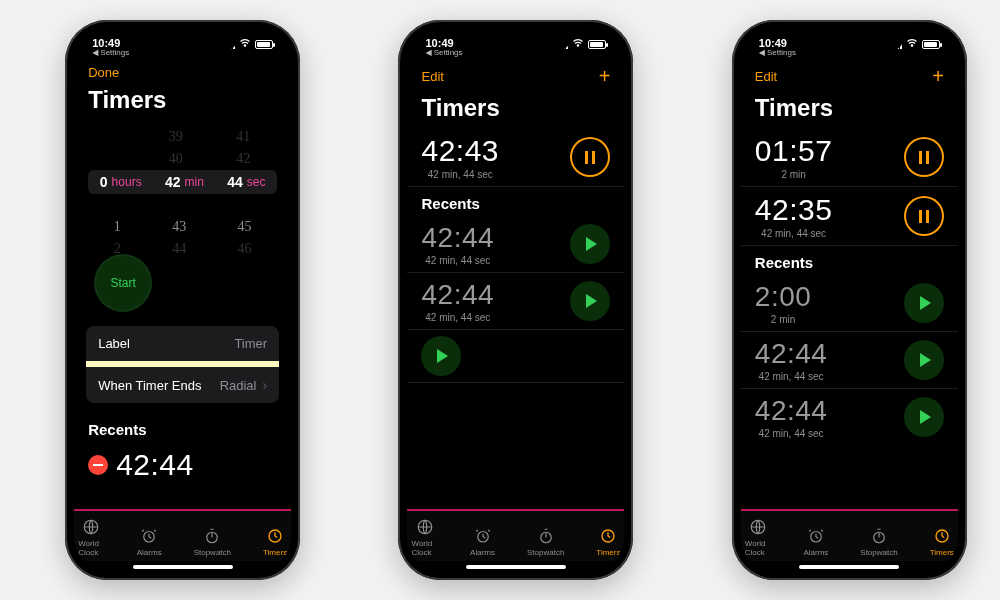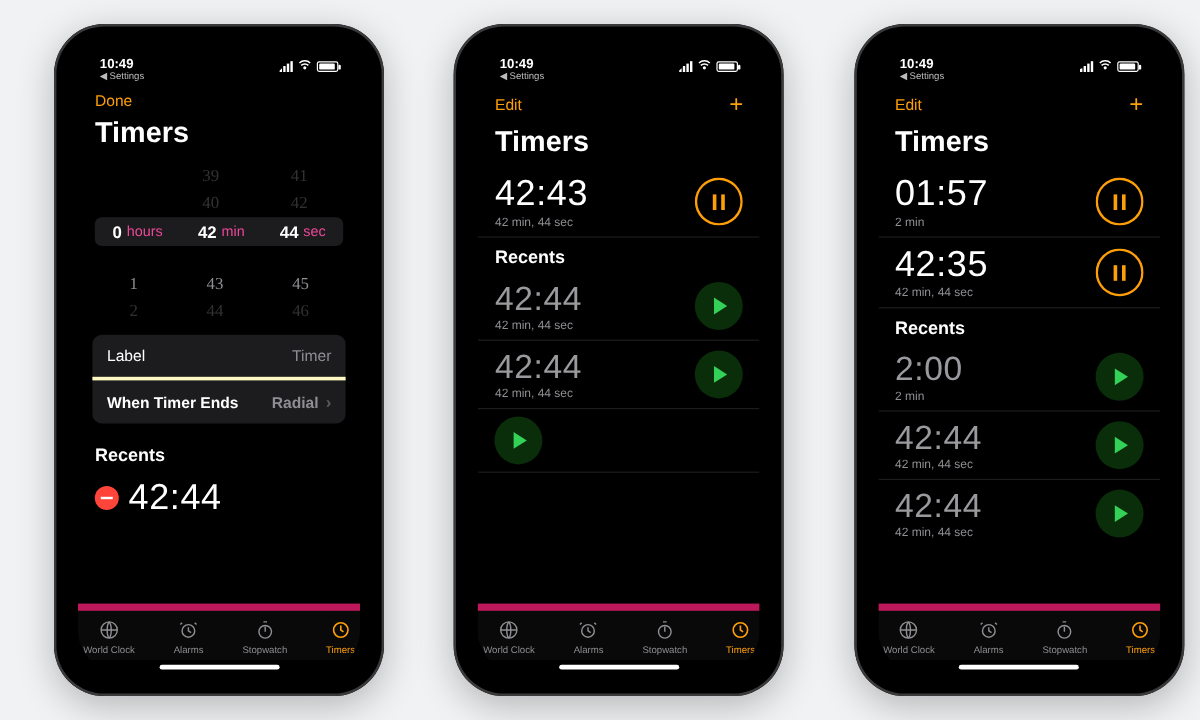--- a/index.html
+++ b/index.html
@@ -3,24 +3,24 @@
 <meta charset="utf-8">
 <style>
   * { box-sizing: border-box; margin: 0; padding: 0; }
   body {
     background: #f1f2f3;
     font-family: -apple-system, "Helvetica Neue", Helvetica, Arial, sans-serif;
     width: 1000px; height: 600px;
     display: flex; justify-content: space-around; align-items: center;
   }
   .phone {
-    width: 275px; height: 560px;
+    width: 235px; height: 560px;
     background: #000;
     border-radius: 42px;
-    padding: 20px;
+    padding: 9px;
     position: relative;
     box-shadow: 0 0 0 2px #3a3a3c inset, 0 8px 30px rgba(0,0,0,0.25);
     margin-left: 32px;
   }
   .screen {
     width: 100%; height: 100%;
     background: #000;
     border-radius: 34px;
     overflow: hidden;
     color: #fff;
@@ -73,51 +73,51 @@
     width:58px; height:58px; border-radius:50%;
     display:flex; align-items:center; justify-content:center;
     font-size:12px;
     box-shadow: 0 0 0 2px rgba(255,255,255,0.04) inset;
   }
   .btn-cancel { background:#1c1c1e; color:#6e6e72;}
   .btn-start  { background:#0a2d0a; color:#33d158; }
 
   .cell-group { margin: 0 12px 10px 12px; background:#1c1c1e; border-radius:8px; }
   .cell { display:flex; justify-content:space-between; align-items:flex-end; padding:10px 12px; font-size:13px;}
-  .cell + .cell { border-top:3px solid #fef9c3;font-weight:bold;}
+  .cell + .cell { border-top:6px solid #fef9c3;}
   .cell .val { color:#8e8e93; display:flex; align-items:center; gap:6px;}
   .chev { color:#5a5a5e; font-size:14px;}
 
   .section-header { font-size:15px; font-weight:700; padding:8px 14px 4px 14px;}
 
   .list-row {
     display:flex; align-items:center; justify-content:space-between;
     padding: 6px 14px; border-bottom:1px solid #1c1c1e;
   }
   .list-row .tinfo { display:flex; flex-direction:column;}
   .list-row .time { font-size:28px; font-weight:300; color:#9a9a9e; letter-spacing:0.5px;}
   .list-row.active .time { color:#fff; font-size:30px;}
-  .list-row .sub { font-size:10px; color:#8e8e93; margin-top:1px;}
+  .list-row .sub { font-size:10px; color:#8e8e93; margin-top:1px;text-align:center;}
 
   .ctl {
     width:40px; height:40px; border-radius:50%;
     display:flex; align-items:center; justify-content:center;
   }
   .ctl-play { background:#0a2d0a; }
   .ctl-play .tri { width:0; height:0; border-left:11px solid #33d158; border-top:7px solid transparent; border-bottom:7px solid transparent; margin-left:3px;}
   .ctl-pause { background:#000; box-shadow:0 0 0 2px #fe9f0a inset;}
   .ctl-pause .bars { display:flex; gap:4px;}
   .ctl-pause .bars i { width:3px; height:13px; background:#fe9f0a;}
 
   .del { width:20px; height:20px; border-radius:50%; background:#ff453a; display:flex; align-items:center; justify-content:center; margin-right:8px;}
   .del i{ width:10px; height:2px; background:#fff;}
 
   .tabbar {
     display:flex; justify-content:space-around; align-items:flex-end;
-    padding:6px 4px 4px 4px; border-top:6px solid #be185d;
+    padding:6px 4px 4px 4px; border-top:2px solid #be185d;
     background:#0a0a0aee;
     gap:32px;
   }
   .tab { display:flex; flex-direction:column; align-items:center; gap:2px; font-size:8px; color:#8e8e93;}
   .tab.active { color:#fe9f0a; }
   .tab .ic { width:20px; height:20px; display:flex; align-items:center; justify-content:center;}
   .ic svg { width:18px; height:18px; }
   .home-ind { width:100px; height:4px; border-radius:3px; background:#fff; margin:4px auto 2px auto;}
 </style>
 </head>
@@ -197,20 +197,23 @@
             <span>45</span>
           </div>
         <div class="row fade">
             <span>2</span>
             <span>44</span>
             <span>46</span>
           </div>
       </div>
 
       <div class="round-row">
+        <div class="round-btn btn-start">
+            <span>Start</span>
+          </div>
       </div>
 
       <div class="cell-group">
         <div class="cell">
           <span>Label</span>
           <span class="val">Timer</span>
         </div>
         <div class="cell">
           <span>When Timer Ends</span>
           <span class="val">

